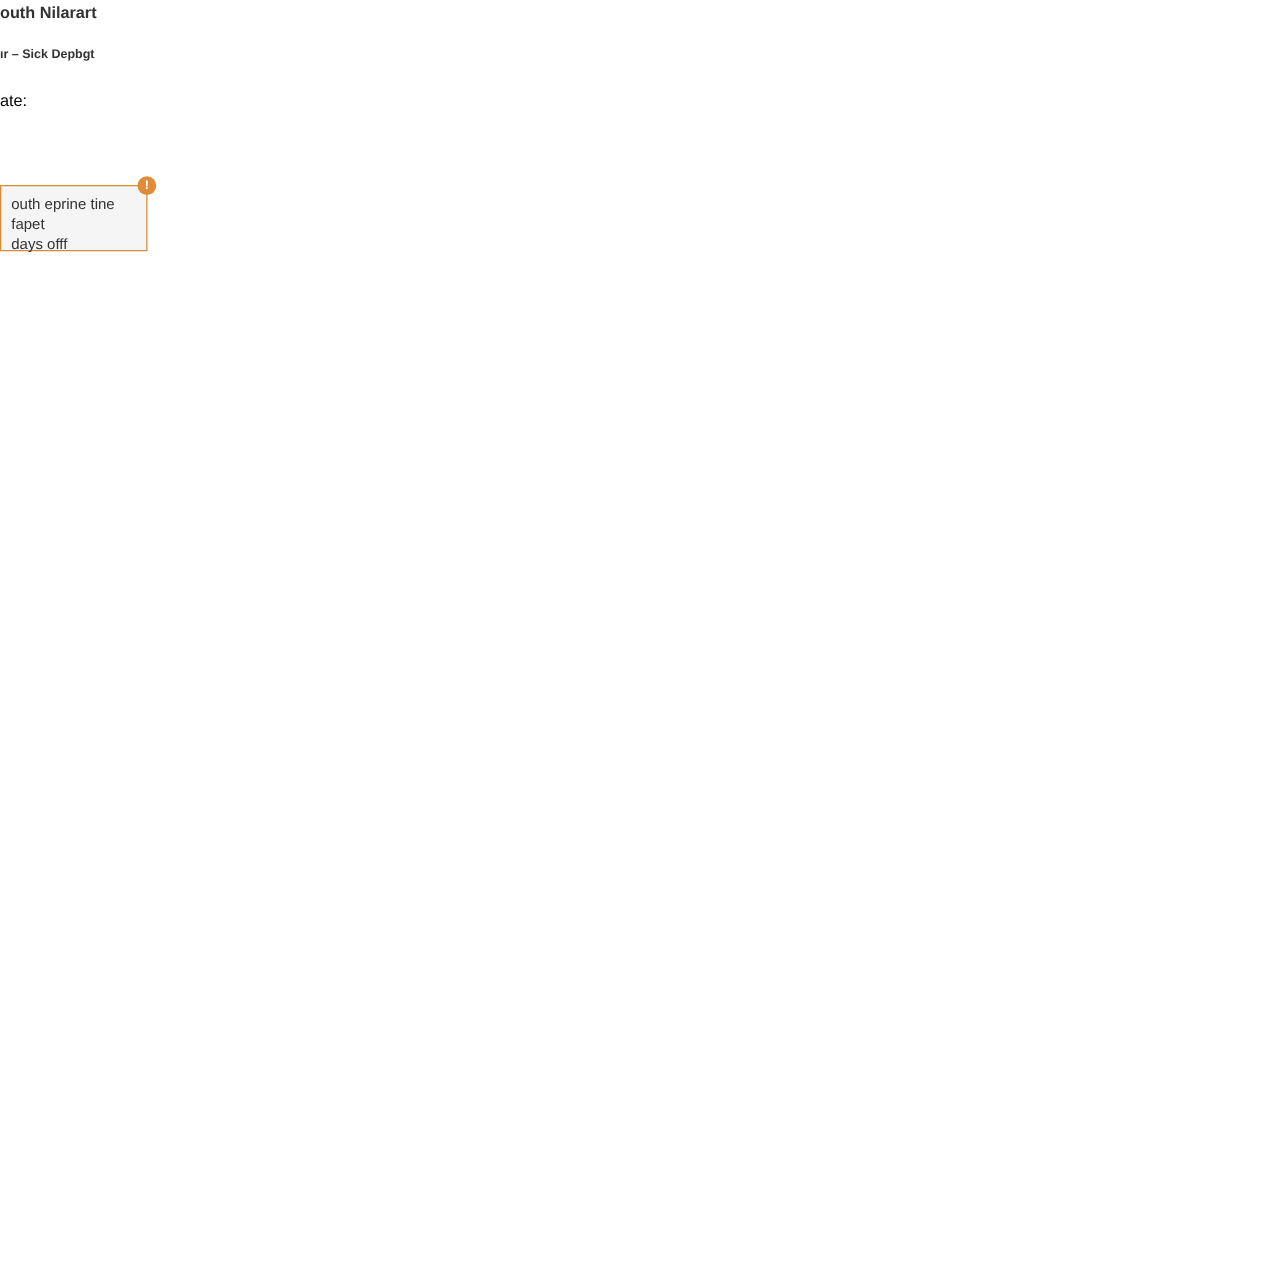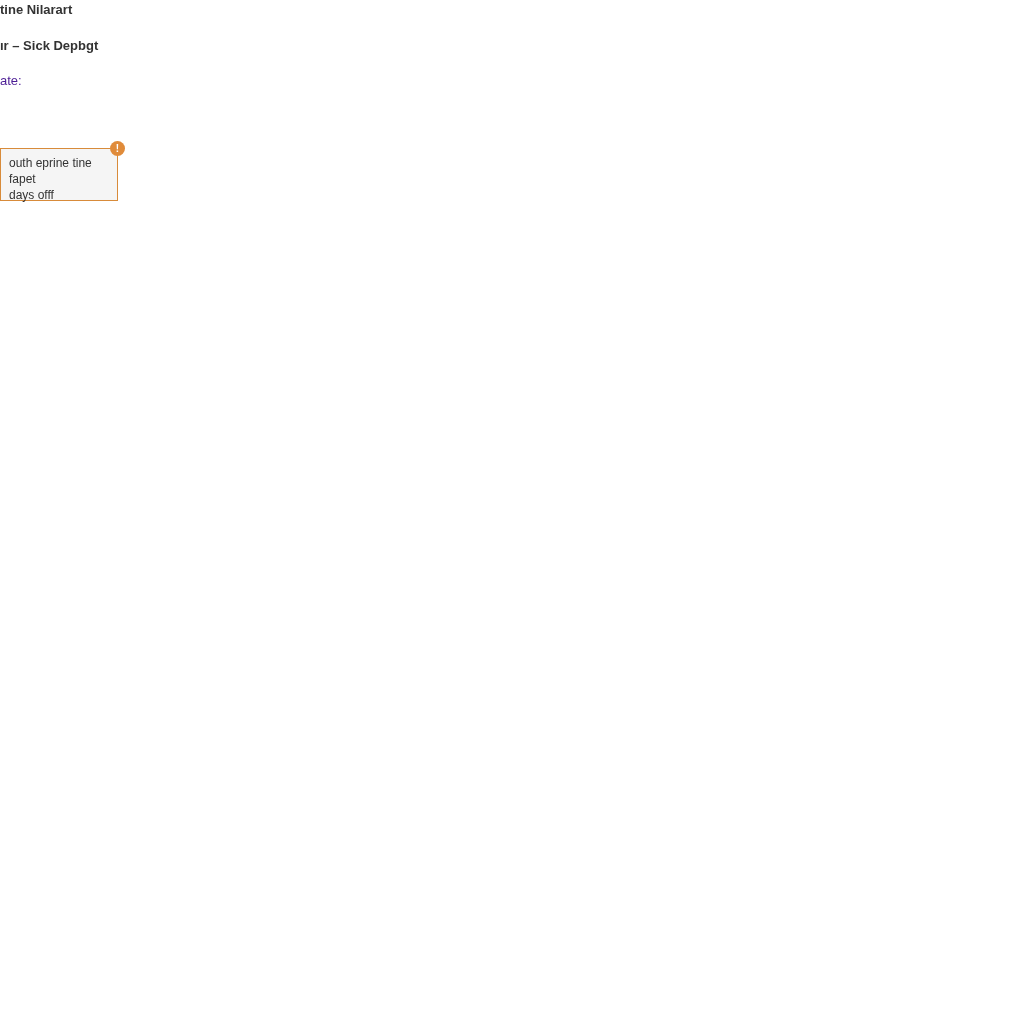--- a/index.html
+++ b/index.html
@@ -23,29 +23,29 @@
       left: 0;
       font-weight: 600;
       font-size: 13px;
       color: #333;
     }
     .subtitle {
       position: absolute;
       top: 38px;
       left: 0;
       font-weight: 600;
-      font-size: 13px;
+      font-size: 10px;
       color: #333;
     }
     .date-label {
       position: absolute;
       top: 73px;
       left: 0;
       font-size: 13px;
-      color: #4c1d95;
+      color: #000000;
     }
     .warning-box {
       position: absolute;
       top: 148px;
       left: 0;
       width: 118px;
       height: 53px;
       border: 1.5px solid #d88b3a;
       background: #f5f5f5;
       padding: 6px 8px;
@@ -66,21 +66,21 @@
       font-weight: bold;
       display: flex;
       align-items: center;
       justify-content: center;
       line-height: 1;
     }
   </style>
 </head>
 <body>
 
-<div class="header-title">tine Nilarart</div>
+<div class="header-title">outh Nilarart</div>
 
 <div class="subtitle">ır – Sick Depbgt</div>
 
 <div class="date-label">ate:</div>
 
 <div class="warning-box">
   <div class="warning-badge">!</div>
   <div>outh eprine tine fapet</div>
   <div>days offf</div>
 </div>

